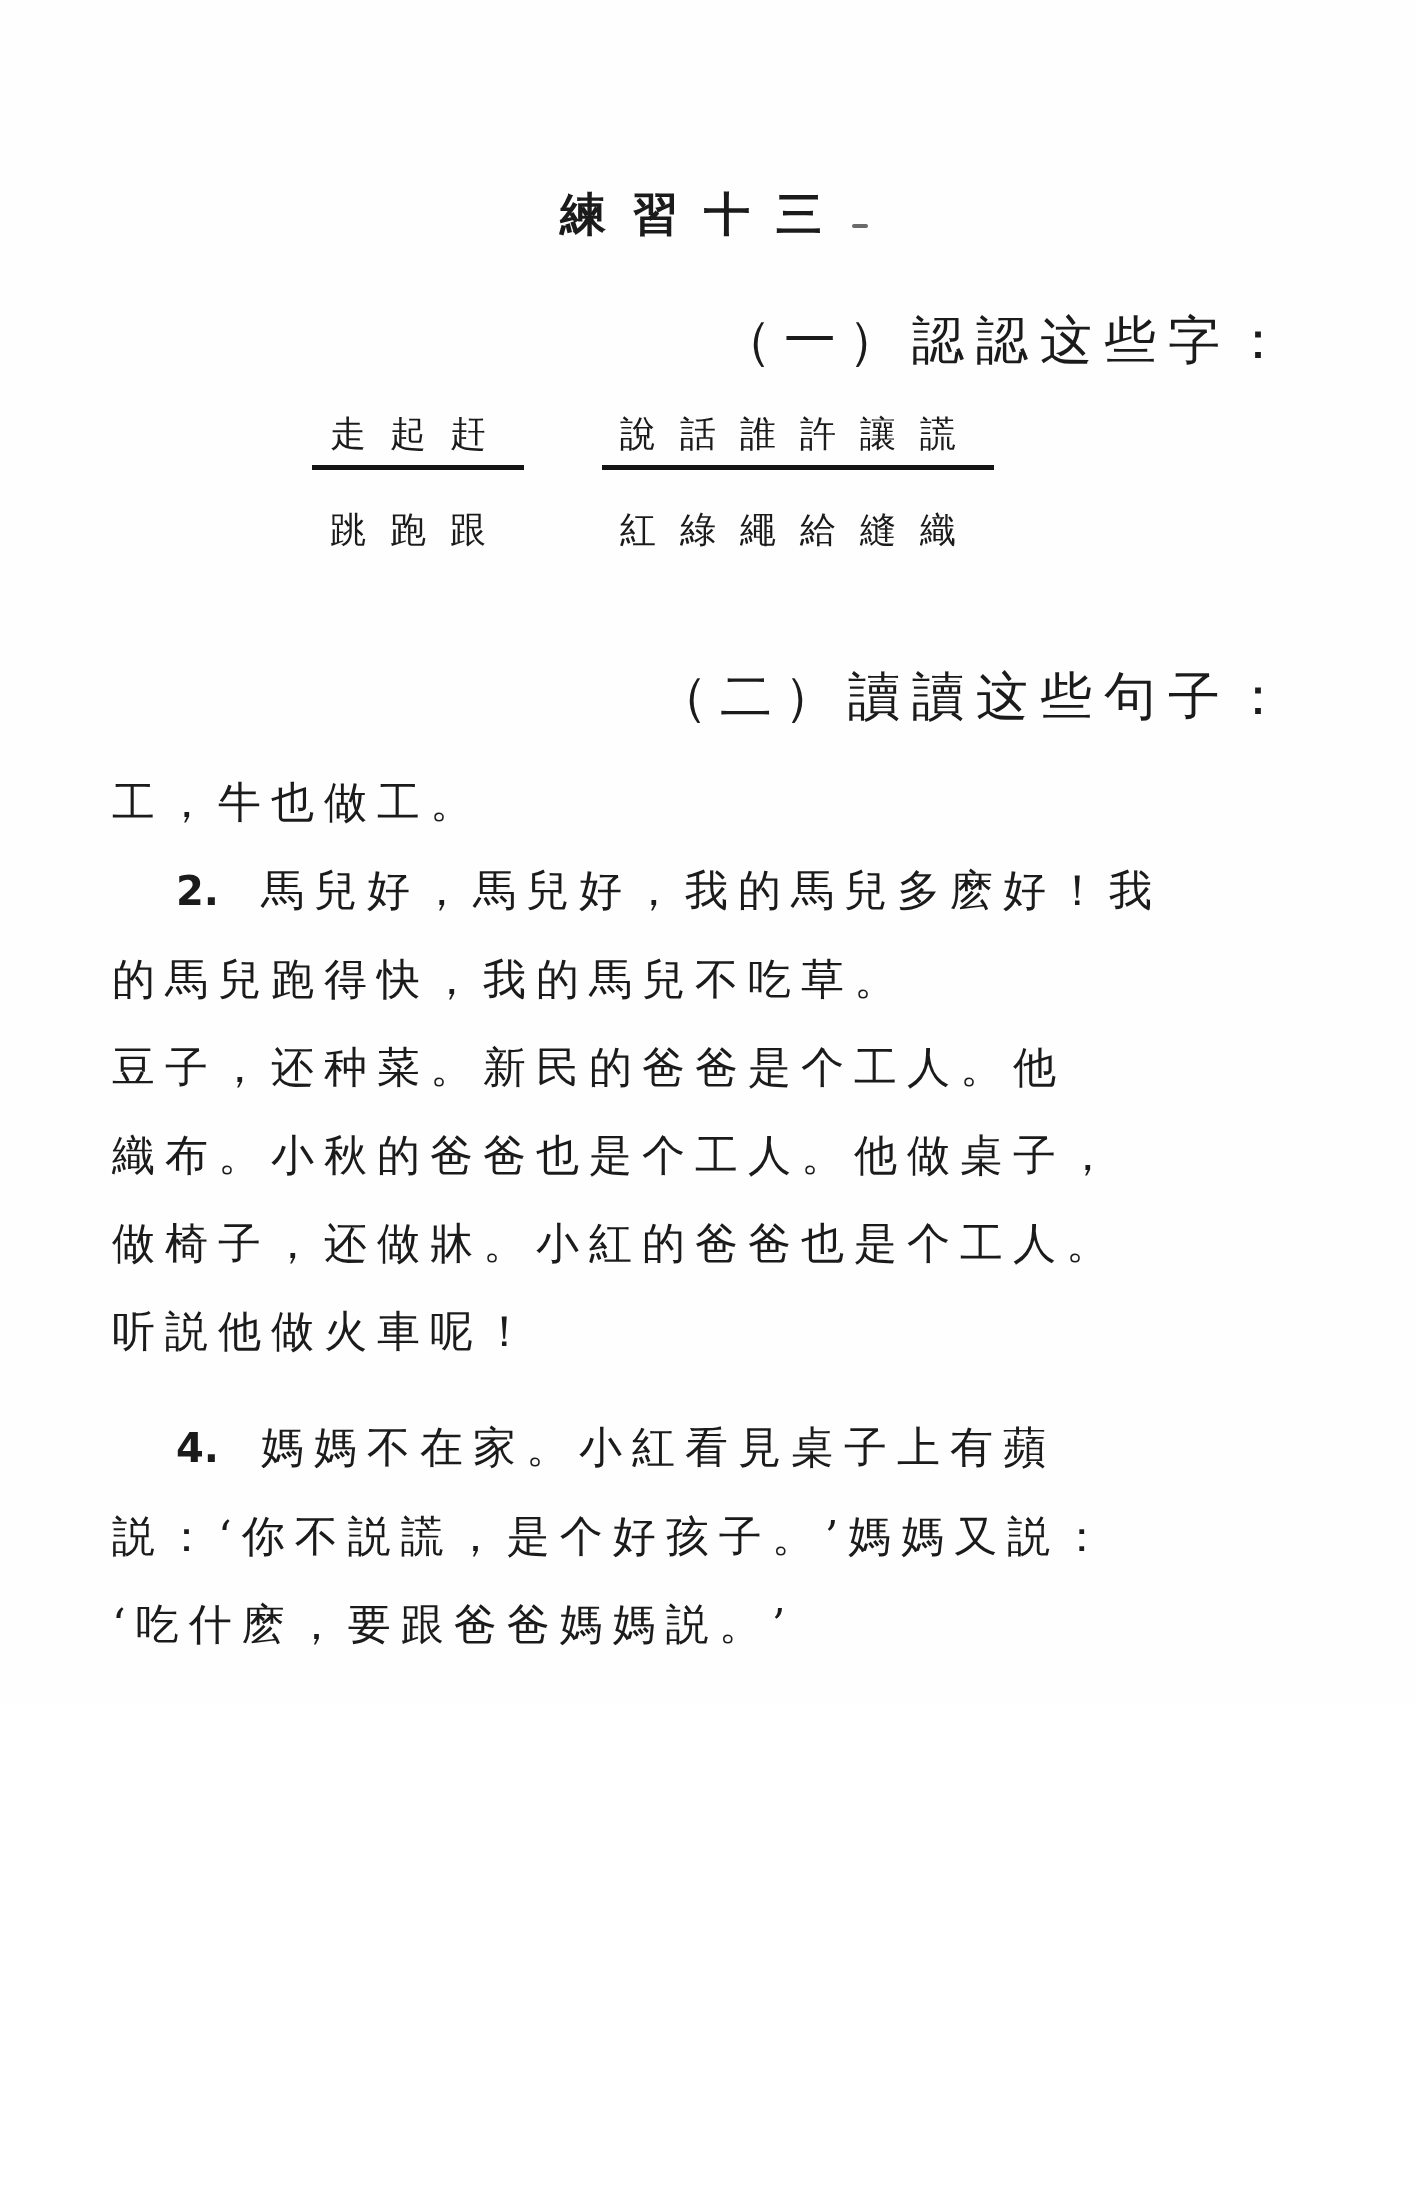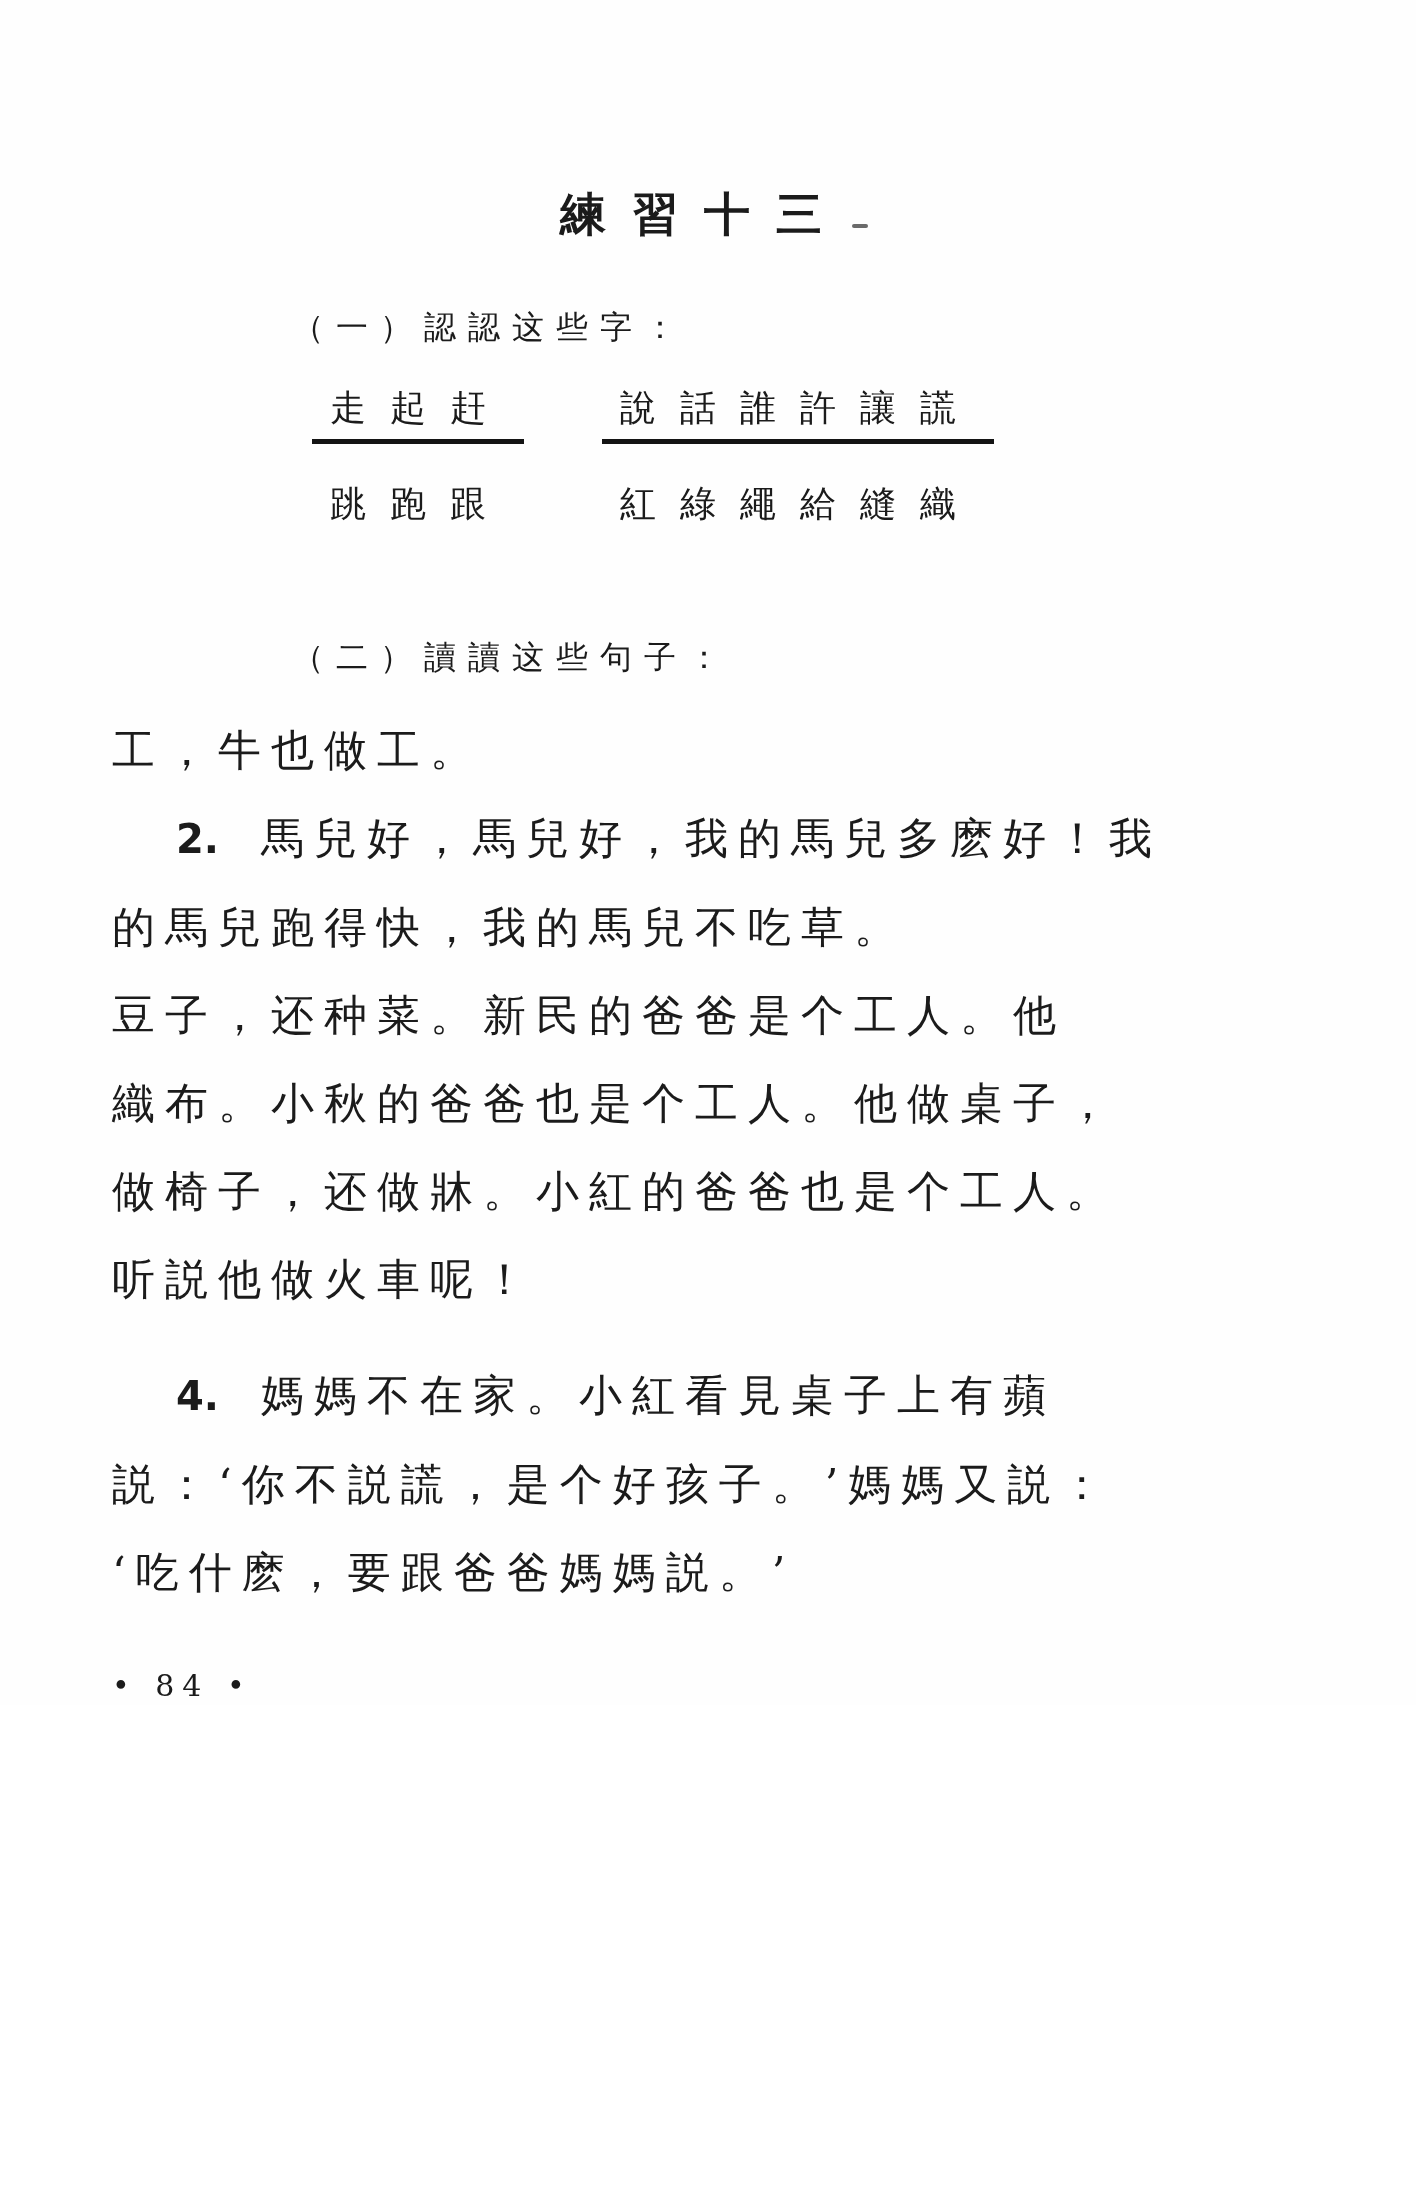--- a/index.html
+++ b/index.html
@@ -21,25 +21,26 @@
   }
   .title {
     text-align: center;
     font-size: 46px;
     font-weight: bold;
     letter-spacing: 26px;
     margin-top: 34px;
     white-space: nowrap;
   }
   .section-heading {
-    font-size: 32px;
+    font-size: 52px;
     letter-spacing: 12px;
     margin-top: 60px;
     margin-left: 180px;
     white-space: nowrap;
+    text-align: right;
   }
   .char-rows {
     margin-top: 34px;
     margin-left: 200px;
   }
   .char-row {
     display: flex;
     align-items: flex-start;
     gap: 78px;
     height: 96px;

